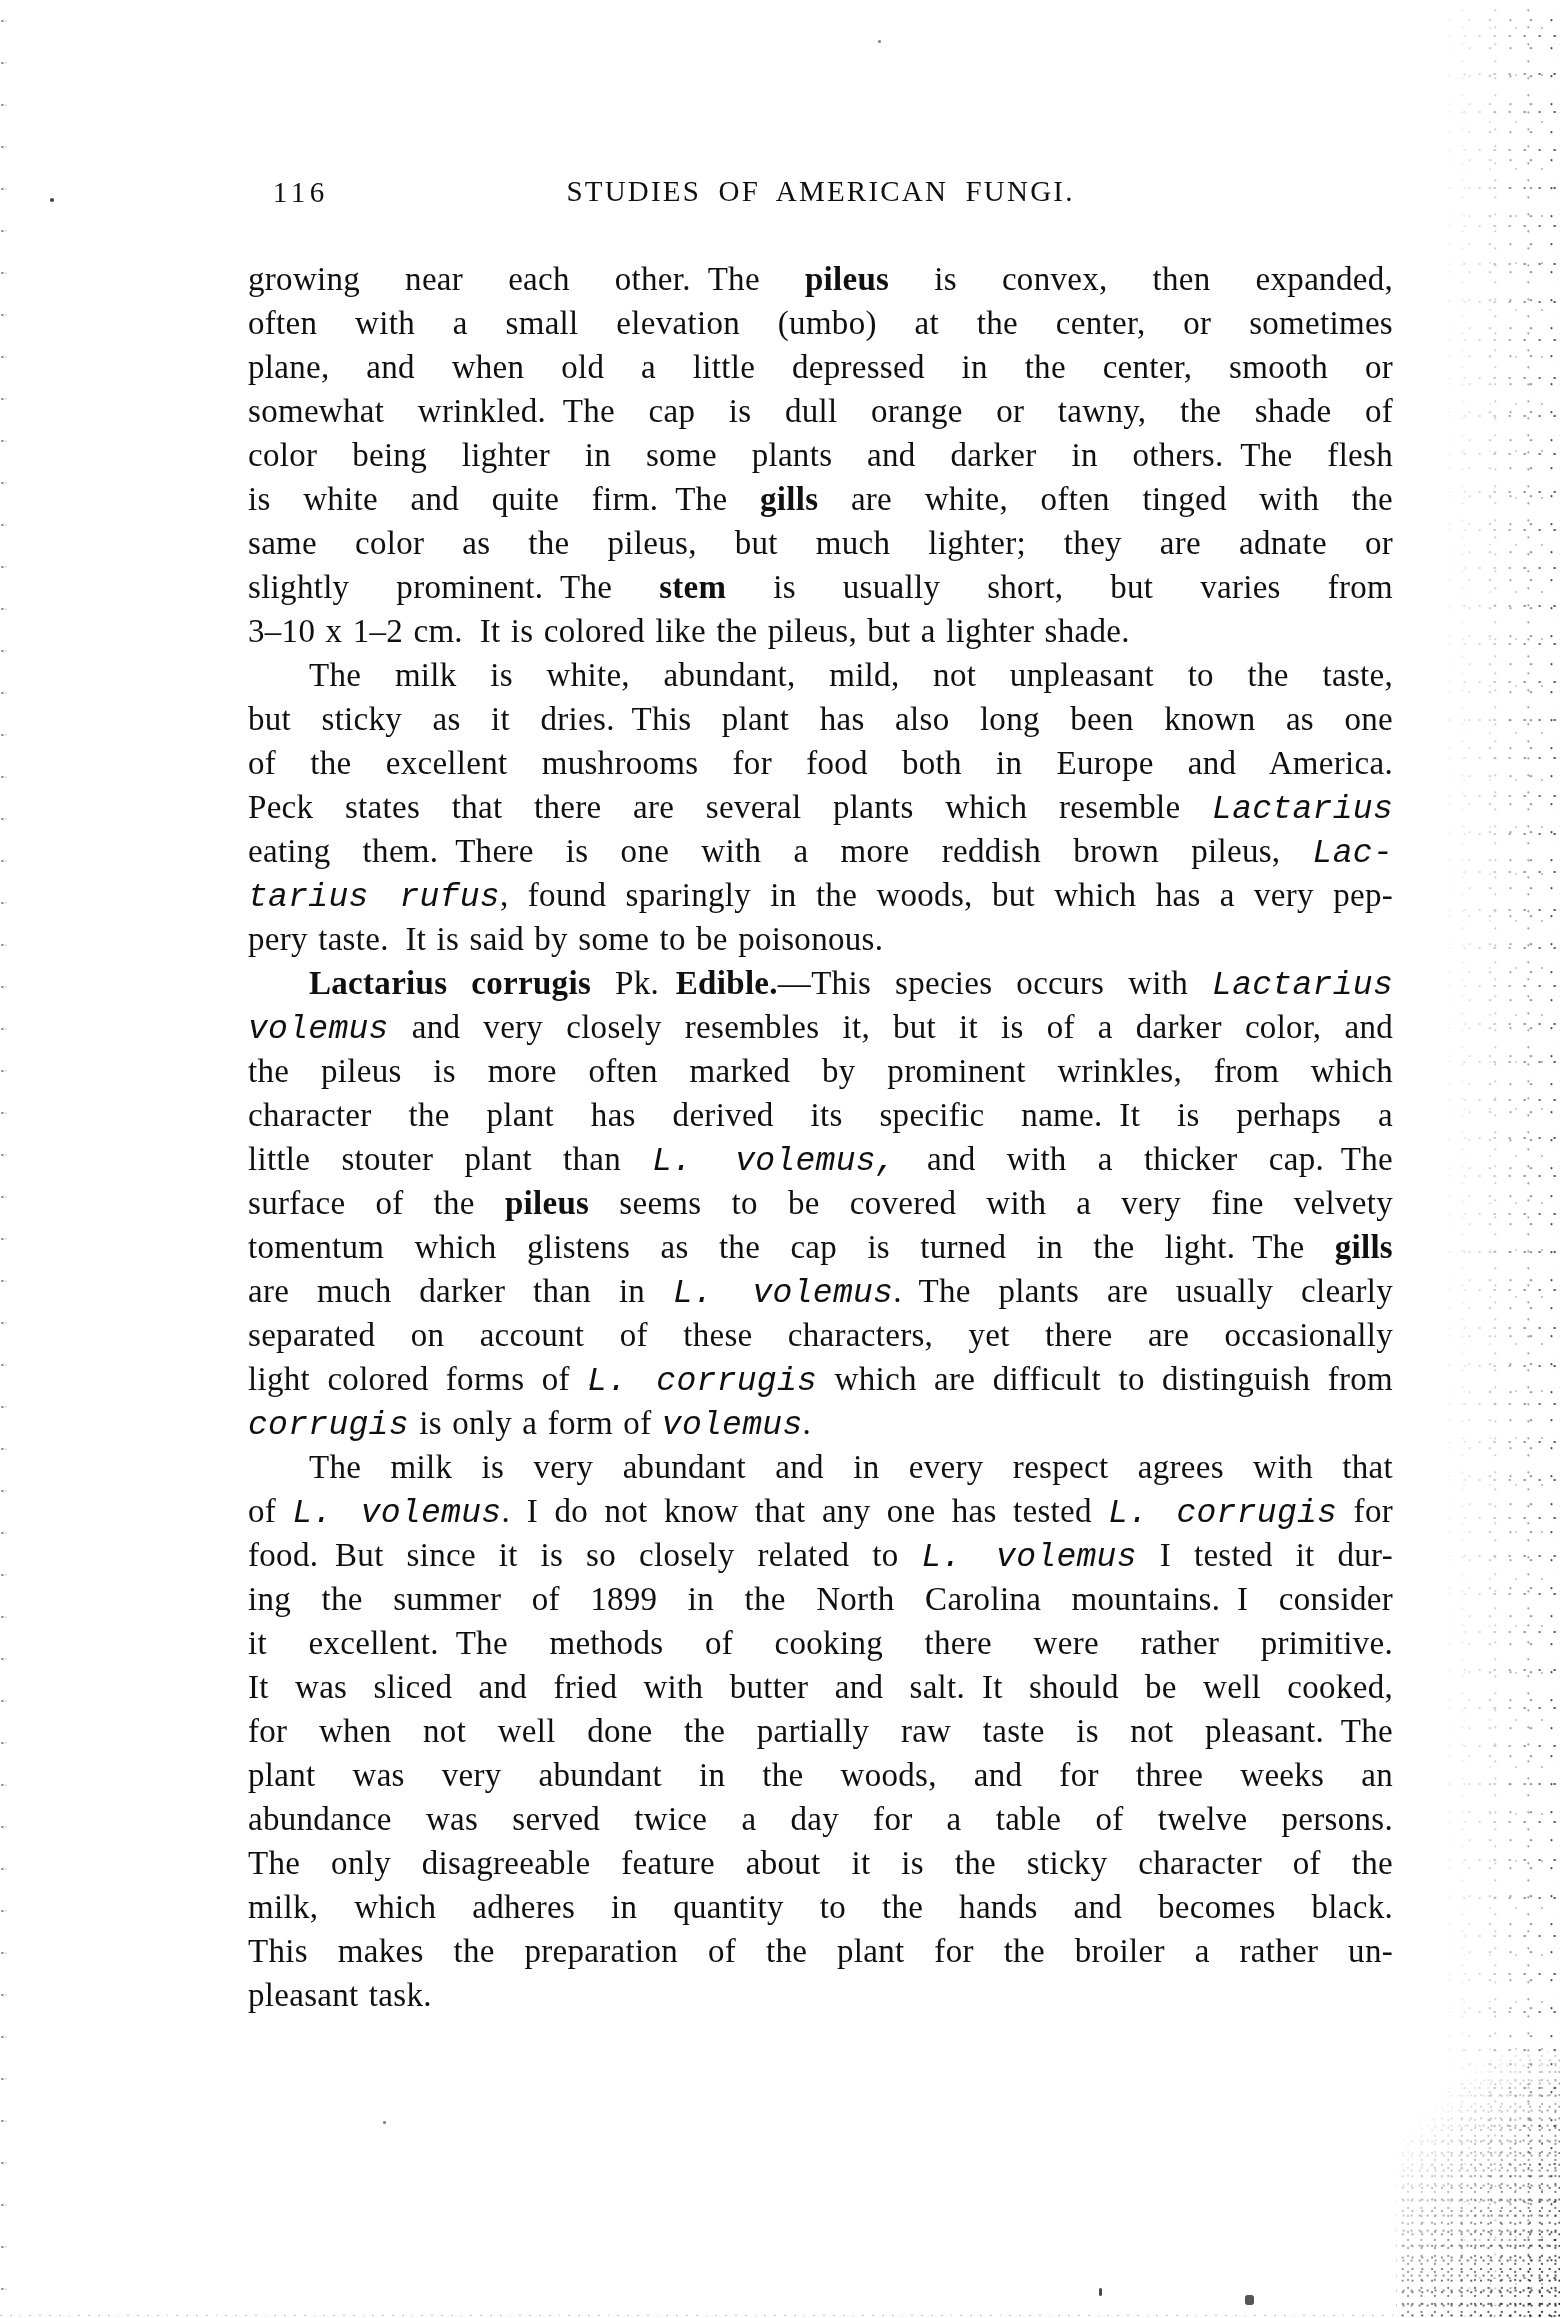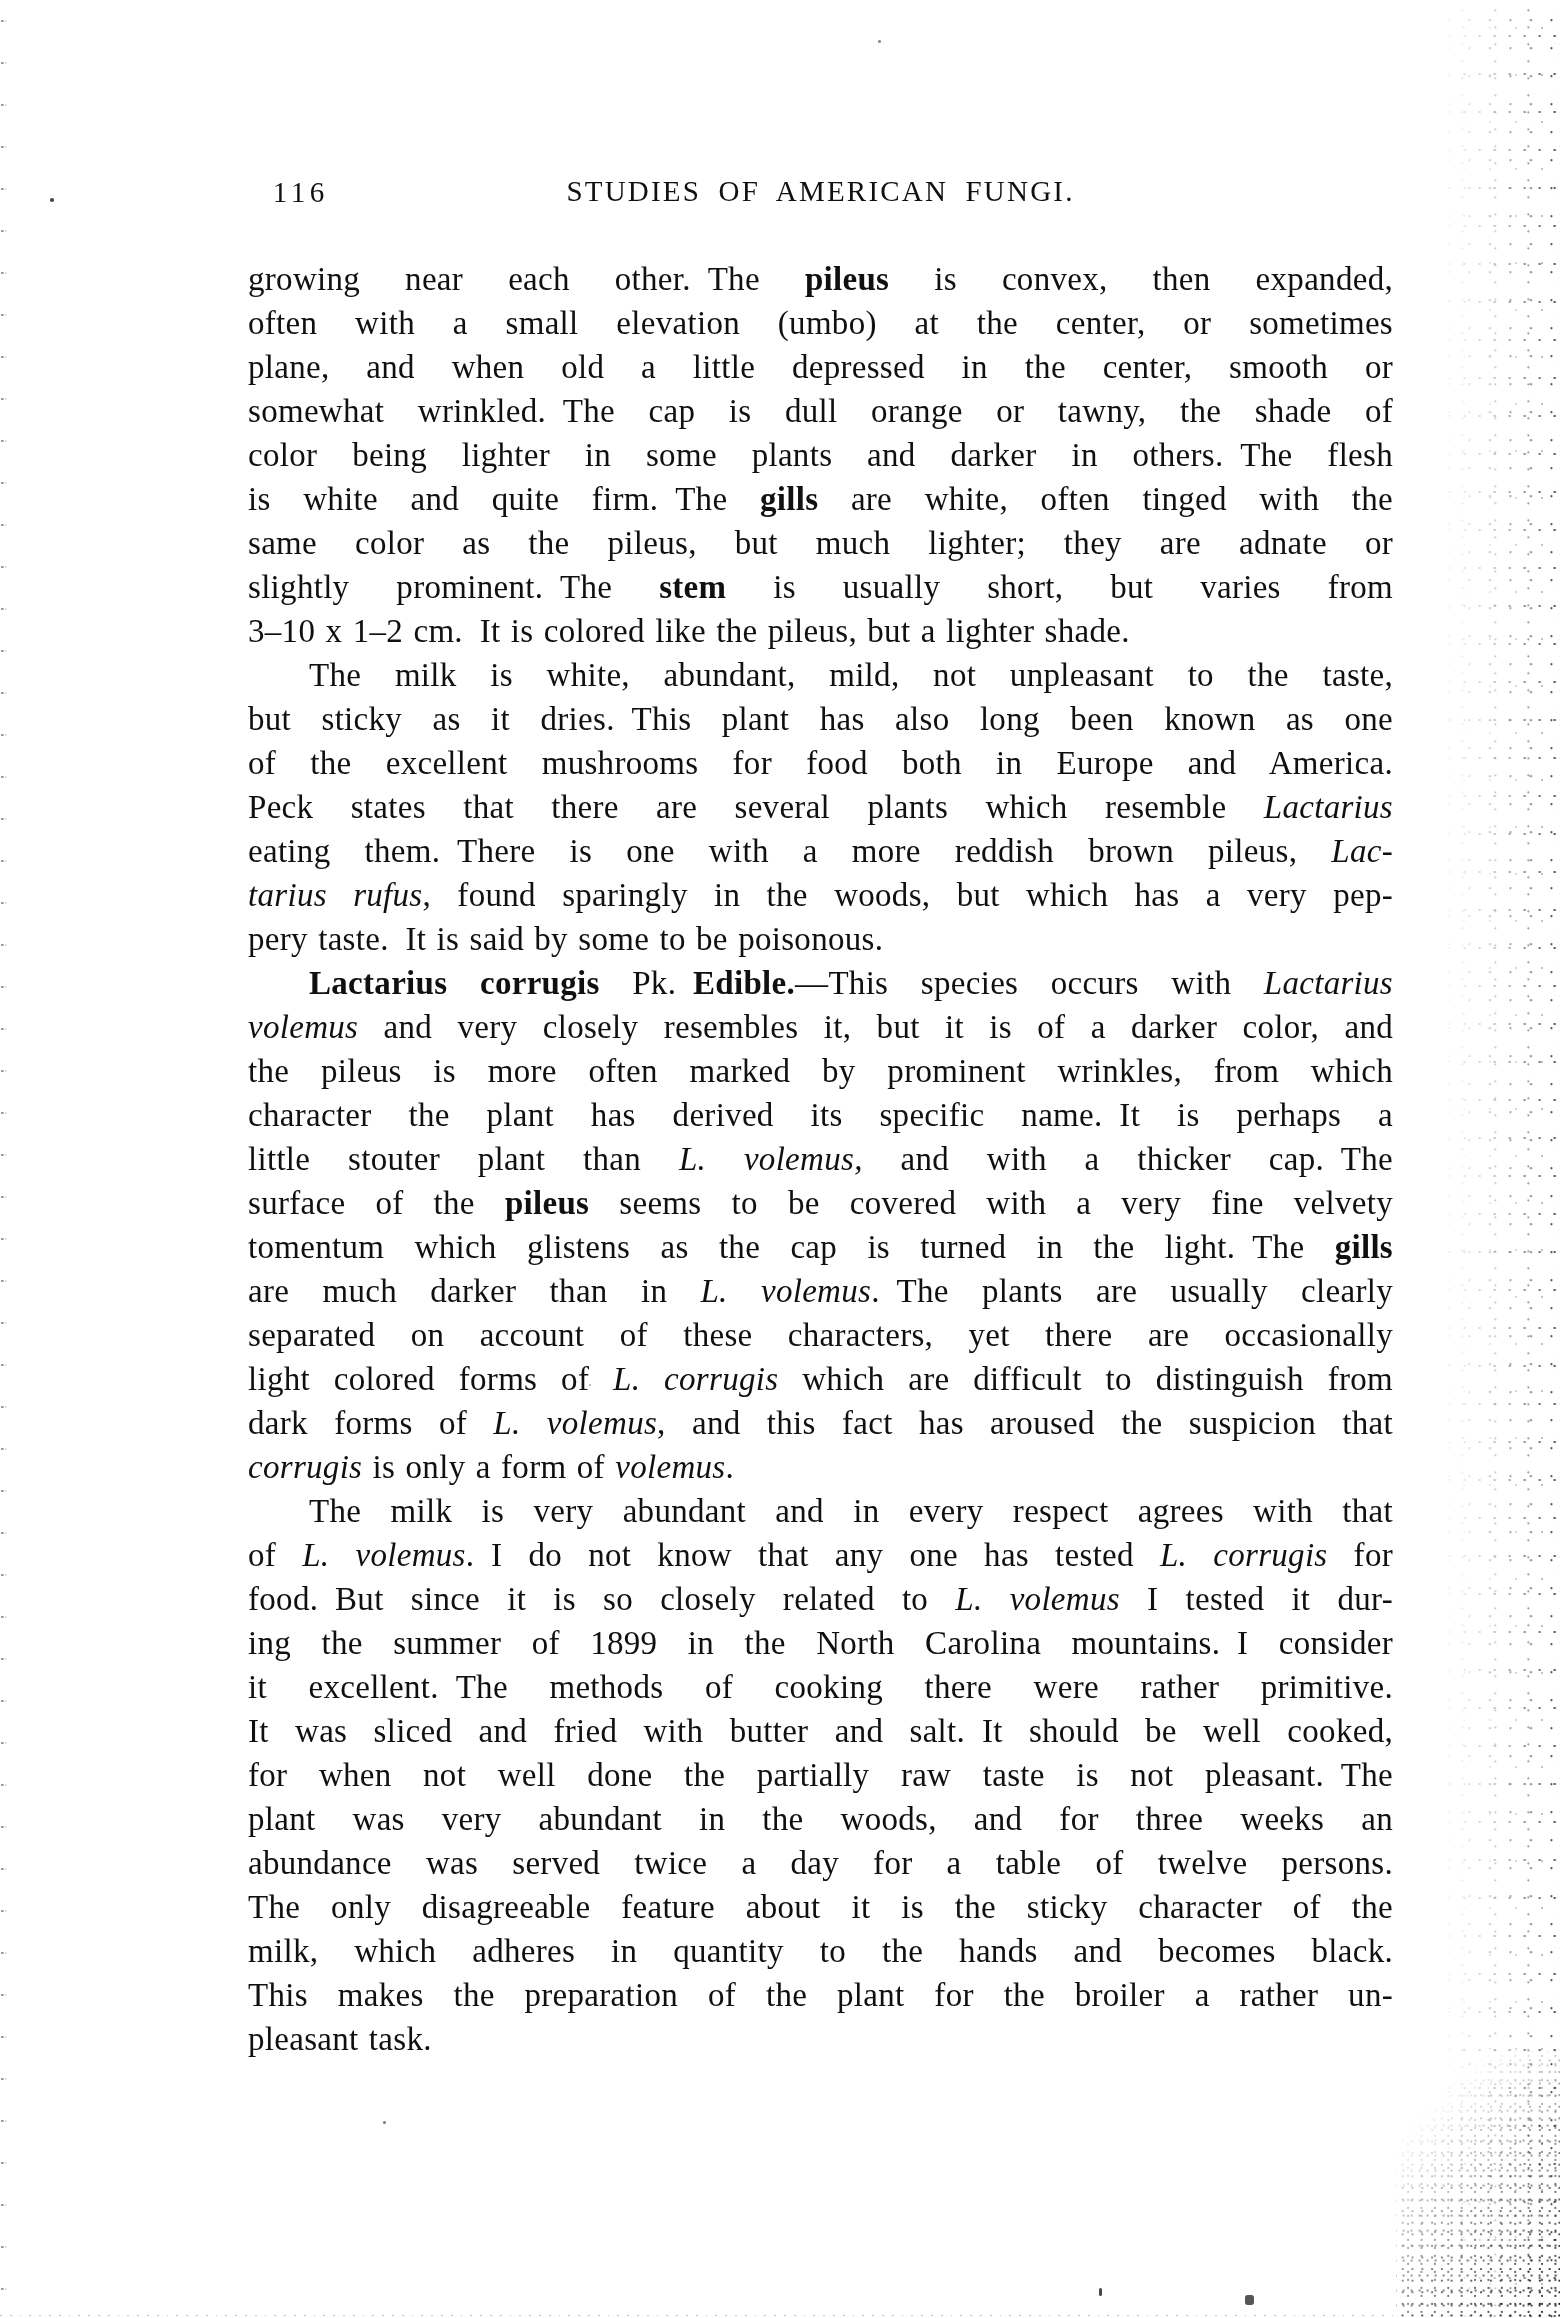--- a/index.html
+++ b/index.html
@@ -41,21 +41,21 @@
     height: 44px;
     text-align: justify;
     text-align-last: justify;
     letter-spacing: 0.3px;
     word-spacing: 1.8px;
     white-space: normal;
   }
   .line.last { text-align-last: left; }
   .line.indent { text-indent: 61px; }
   .b { font-weight: bold; }
-  .i { font-style: italic; }
+  .i { font-style: italic; font-family: Liberation Mono, monospace; }
 
   
   .noise-right {
     position: absolute; top: 0; right: 0;
     width: 125px; height: 2319px;
     background-image:
       radial-gradient(circle, rgba(0,0,0,0.85) 0.9px, transparent 1.2px),
       radial-gradient(circle, rgba(0,0,0,0.70) 0.8px, transparent 1.2px),
       radial-gradient(circle, rgba(0,0,0,0.78) 0.9px, transparent 1.3px),
       radial-gradient(circle, rgba(0,0,0,0.60) 0.7px, transparent 1.1px);
@@ -125,21 +125,20 @@
     <div class="line indent"><span class="b">Lactarius corrugis</span><span> Pk. </span><span class="b">Edible.</span><span>—This species occurs with </span><span class="i">Lactarius</span></div>
     <div class="line"><span class="i">volemus</span><span> and very closely resembles it, but it is of a darker color, and</span></div>
     <div class="line"><span>the pileus is more often marked by prominent wrinkles, from which</span></div>
     <div class="line"><span>character the plant has derived its specific name. It is perhaps a</span></div>
     <div class="line"><span>little stouter plant than </span><span class="i">L. volemus,</span><span> and with a thicker cap. The</span></div>
     <div class="line"><span>surface of the </span><span class="b">pileus</span><span> seems to be covered with a very fine velvety</span></div>
     <div class="line"><span>tomentum which glistens as the cap is turned in the light. The </span><span class="b">gills</span></div>
     <div class="line"><span>are much darker than in </span><span class="i">L. volemus</span><span>. The plants are usually clearly</span></div>
     <div class="line"><span>separated on account of these characters, yet there are occasionally</span></div>
     <div class="line"><span>light colored forms of </span><span class="i">L. corrugis</span><span> which are difficult to distinguish from</span></div>
-    <div class="line"><span>dark forms of </span><span class="i">L. volemus</span><span>, and this fact has aroused the suspicion that</span></div>
     <div class="line last"><span class="i">corrugis</span><span> is only a form of </span><span class="i">volemus</span><span>.</span></div>
     <div class="line indent"><span>The milk is very abundant and in every respect agrees with that</span></div>
     <div class="line"><span>of </span><span class="i">L. volemus</span><span>. I do not know that any one has tested </span><span class="i">L. corrugis</span><span> for</span></div>
     <div class="line"><span>food. But since it is so closely related to </span><span class="i">L. volemus</span><span> I tested it dur-</span></div>
     <div class="line"><span>ing the summer of 1899 in the North Carolina mountains. I consider</span></div>
     <div class="line"><span>it excellent. The methods of cooking there were rather primitive.</span></div>
     <div class="line"><span>It was sliced and fried with butter and salt. It should be well cooked,</span></div>
     <div class="line"><span>for when not well done the partially raw taste is not pleasant. The</span></div>
     <div class="line"><span>plant was very abundant in the woods, and for three weeks an</span></div>
     <div class="line"><span>abundance was served twice a day for a table of twelve persons.</span></div>

